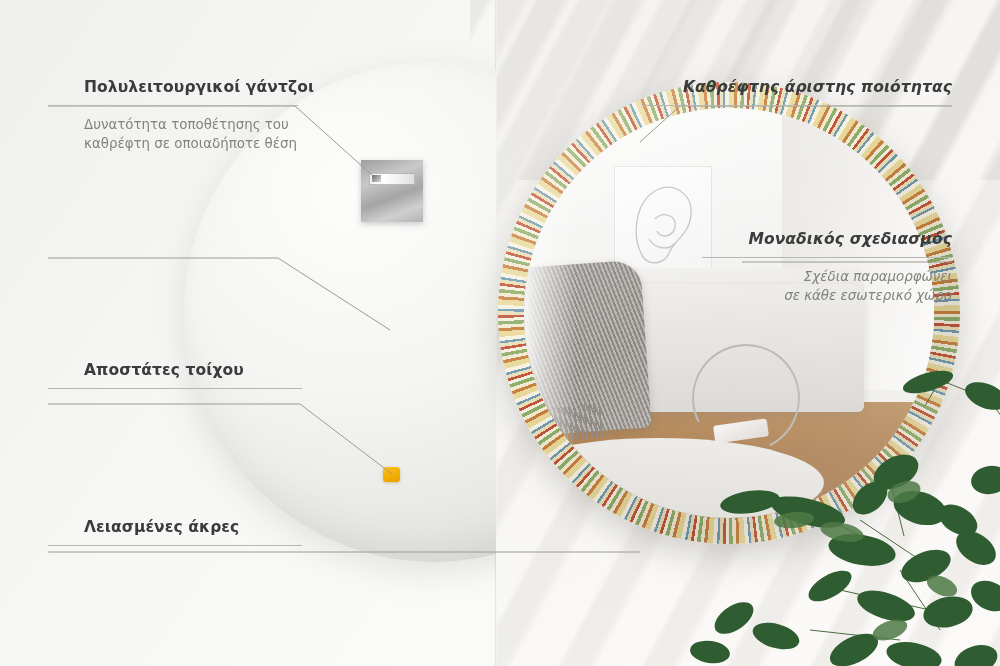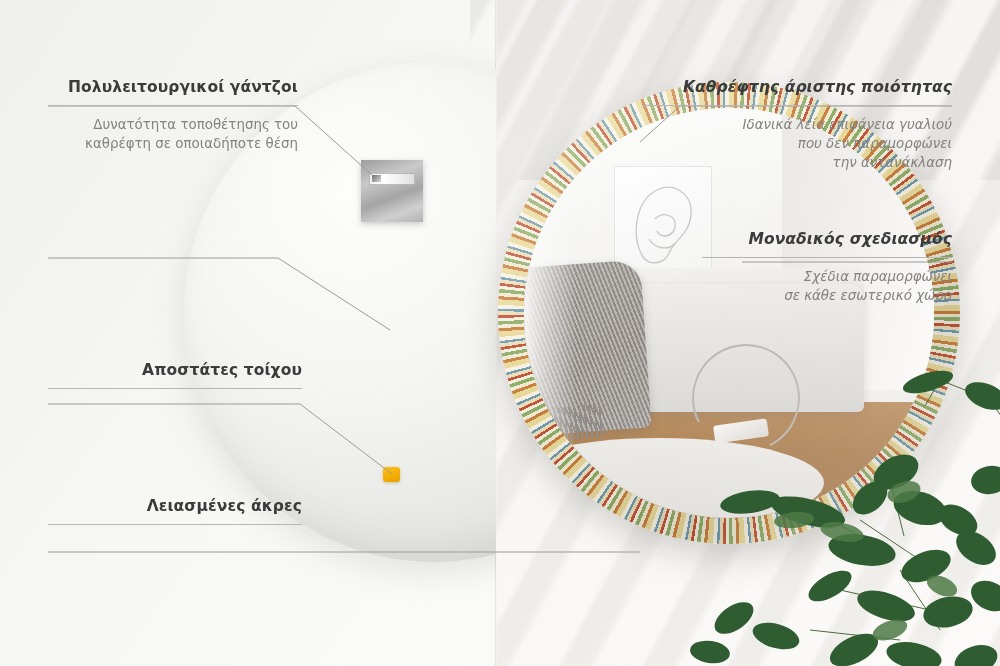--- a/index.html
+++ b/index.html
@@ -113,21 +113,21 @@
     background:linear-gradient(90deg,rgba(250,250,249,.95),rgba(250,250,249,0));}
 
   
   .plant{position:absolute;left:690px;top:360px;width:320px;height:316px;overflow:hidden;}
 
   
   .callout{position:absolute;}
   .c-title{font-size:15.5px;font-weight:700;color:#3b3b3b;letter-spacing:.1px;white-space:nowrap;}
   .c-rule{height:1px;background:#b6b6b4;margin-top:9px;}
   .c-body{font-size:13.4px;line-height:19px;color:#82827f;margin-top:9px;white-space:pre-line;}
-  .left-c .c-title,.left-c .c-body{text-align:right;}
+  .left-c .c-title,.left-c .c-body{text-align:left;margin-left:36px;}
   .right-c{text-align:right;font-style:italic;}
   .right-c .c-body{text-align:right;}
 
   .leaders{position:absolute;left:0;top:0;width:1000px;height:666px;pointer-events:none;}
 </style>
 </head>
 <body>
 
 <div class="stage">
 
@@ -233,31 +233,28 @@
     <div class="c-body">Δυνατότητα τοποθέτησης του
 καθρέφτη σε οποιαδήποτε θέση</div>
   </div>
 
 
   <div class="callout left-c" style="left:48px;top:361px;width:254px;">
     <div class="c-title">Αποστάτες τοίχου</div>
     <div class="c-rule"></div>
   </div>
 
-  <div class="callout left-c" style="left:48px;top:497px;width:254px;">
+  <div class="callout left-c" style="left:48px;top:518px;width:254px;">
     <div class="c-title">Λειασμένες άκρες</div>
     <div class="c-rule"></div>
   </div>
 
   <div class="callout right-c" style="left:642px;top:78px;width:310px;">
     <div class="c-title">Καθρέφτης άριστης ποιότητας</div>
     <div class="c-rule"></div>
-    <div class="c-body">Ιδανικά λεία επιφάνεια γυαλιού
-που δεν παραμορφώνει
-την αντανάκλαση</div>
   </div>
 
   <div class="callout right-c" style="left:702px;top:230px;width:250px;">
     <div class="c-title">Μοναδικός σχεδιασμός</div>
     <div class="c-rule"></div>
     <div class="c-body">Σχέδια παραμορφώνει
 σε κάθε εσωτερικό χώρο</div>
   </div>
 
 </div>

